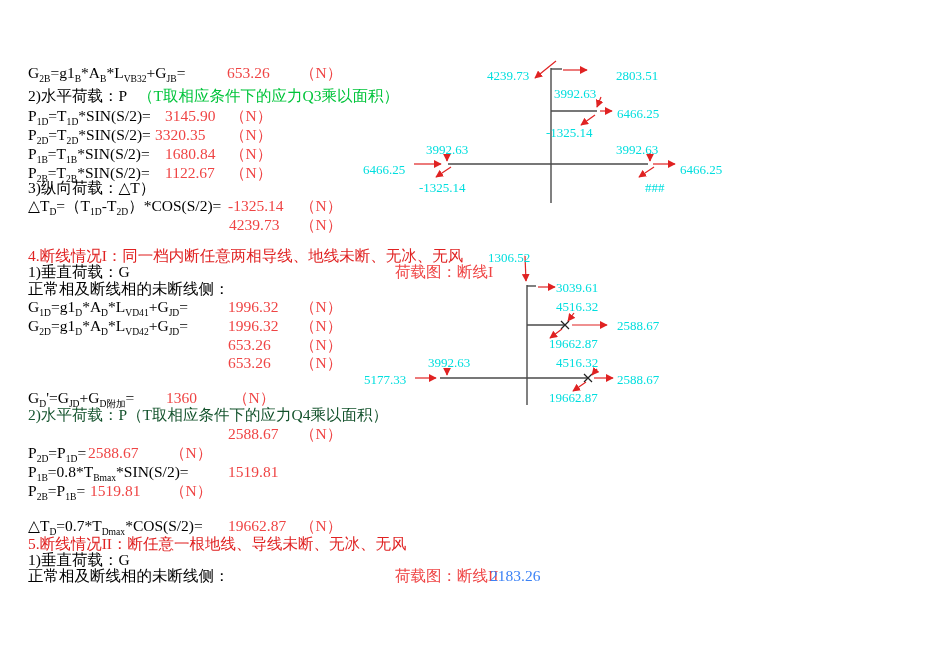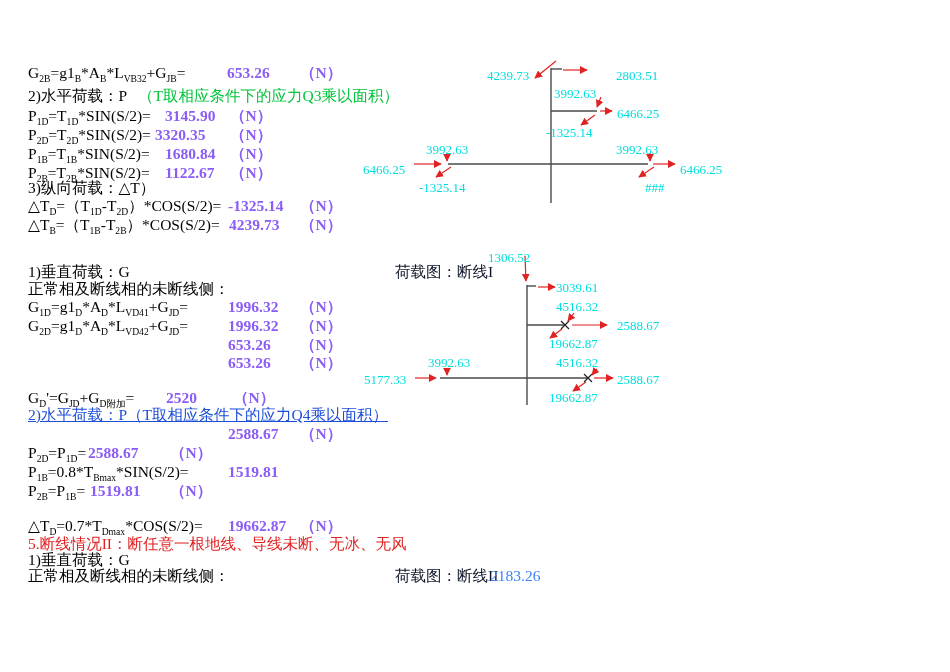--- a/index.html
+++ b/index.html
@@ -8,25 +8,25 @@
     background:#ffffff;
     font-family:"Liberation Serif","DejaVu Serif",serif;
   }
   .sheet{position:absolute;inset:0;z-index:2;}
   .row{
     position:absolute;left:28px;right:0;height:20px;
     font-size:15.5px;color:#000;white-space:nowrap;line-height:19px;
   }
   .row sub{font-size:62%;line-height:0;}
   .f{position:absolute;left:0;top:0;}
-  .val{position:absolute;top:0;color:#8b5cf6;font-weight:bold;}
+  .val{position:absolute;top:0;color:#ef4444;}
   .hdr{color:#e02222;}
   .note{color:#00c43a;}
-  .green{color:#1d4ed8;text-decoration:underline;}
-  .cap{position:absolute;left:367px;top:0;color:#0f172a;}
+  .green{color:#14532d;}
+  .cap{position:absolute;left:367px;top:0;color:#ef4444;}
   .capval{position:absolute;left:462px;top:0;color:#3b82f6;}
   .svg-layer{position:absolute;z-index:1;}
   .cyan-label{
     fill:#00dede;
     font-family:"Liberation Serif","DejaVu Serif",serif;
     font-size:13px;
   }
   .struct{stroke:#4a4a4a;stroke-width:1.4;fill:none;}
   .xmark{stroke:#222;stroke-width:1.2;fill:none;}
   .arrow{stroke:#e02222;stroke-width:1.2;fill:none;}
@@ -147,25 +147,27 @@
     <span class="f">3)纵向荷载：△T）</span>
   </div>
 
   <div class="row" style="top:196px">
     <span class="f">△T<sub>D</sub>=（T<sub>1D</sub>-T<sub>2D</sub>）*COS(S/2)=</span>
     <span class="val" style="left:200px">-1325.14</span>
     <span class="val" style="left:272px">（N）</span>
   </div>
 
   <div class="row" style="top:215px">
-    <span class="f">△T<sub>B</sub>=（T<sub>1B</sub>-T<sub>2B</sub>）*COS(S/2)=</span>
     <span class="val" style="left:201px">4239.73</span>
     <span class="val" style="left:272px">（N）</span>
   </div>
 
+  <div class="row" style="top:246px">
+    <span class="f hdr">4.断线情况I：同一档内断任意两相导线、地线未断、无冰、无风</span>
+  </div>
 
   <div class="row" style="top:262px">
     <span class="f">1)垂直荷载：G</span>
     <span class="cap">荷载图：断线I</span>
   </div>
 
   <div class="row" style="top:279px">
     <span class="f">正常相及断线相的未断线侧：</span>
   </div>
 
@@ -187,21 +189,21 @@
   </div>
 
   <div class="row" style="top:353px">
     <span class="val" style="left:200px">653.26</span>
     <span class="val" style="left:272px">（N）</span>
   </div>
 
 
   <div class="row" style="top:388px">
     <span class="f">G<sub>D</sub>'=G<sub>JD</sub>+G<sub>D附加</sub>=</span>
-    <span class="val" style="left:138px">2520</span>
+    <span class="val" style="left:138px">1360</span>
     <span class="val" style="left:205px">（N）</span>
   </div>
 
   <div class="row" style="top:405px">
     <span class="f green">2)水平荷载：P（T取相应条件下的应力Q4乘以面积）</span>
   </div>
 
   <div class="row" style="top:424px">
     <span class="val" style="left:200px">2588.67</span>
     <span class="val" style="left:272px">（N）</span>

